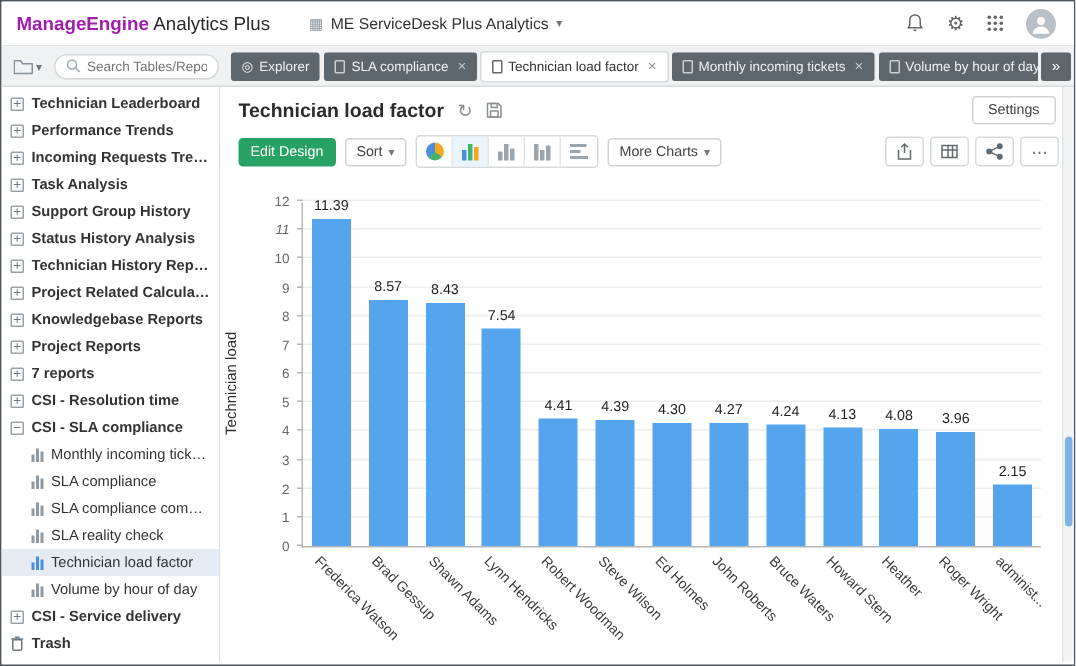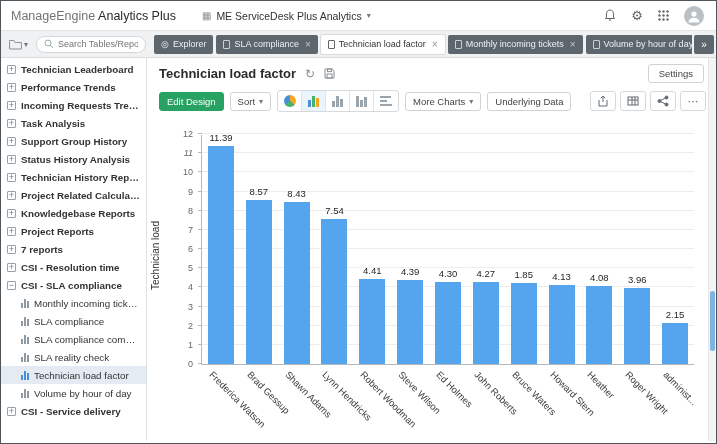--- a/index.html
+++ b/index.html
@@ -2,21 +2,21 @@
 <html><head>
 <meta charset="utf-8">
 <style>
   * { box-sizing: border-box; margin: 0; padding: 0; }
   body { margin: 0; background: #fff; font-family: "Liberation Sans", sans-serif; }
   .app { position: relative; width: 717px; height: 444px; border: 1px solid #4e565c; overflow: hidden; background: #fff; }
 
   
   .topbar { height: 30px; display: flex; align-items: center; padding: 0 12px 0 10px; border-bottom: 1px solid #e3e5e7; background: #fff; }
   .brand { display: flex; align-items: baseline; gap: 3px; }
-  .brand .b1 { font-size: 12.5px; font-weight: 400; color: #737373; }
+  .brand .b1 { font-size: 12.5px; font-weight: 700; color: #a21caf; }
   .brand .b2 { font-size: 12.5px; font-weight: 400; color: #2a2a2a; }
   .workspace { margin-left: 26px; display: flex; align-items: center; gap: 5px; font-size: 10.5px; color: #333; cursor: pointer; }
   .workspace .apps-glyph { color: #8a939b; font-size: 10px; }
   .caret { color: #777; font-size: 8px; }
   .top-icons { margin-left: auto; display: flex; align-items: center; gap: 15px; }
   .avatar { width: 20px; height: 20px; border-radius: 50%; background: #b9c0c6; display: flex; align-items: center; justify-content: center; overflow: hidden; }
   .gear-glyph { font-size: 13px; color: #666; }
 
   
   .tabbar { height: 27px; background: #eff1f2; border-bottom: 1px solid #d9dcde; display: flex; align-items: center; padding-left: 8px; }
@@ -297,20 +297,30 @@
             <i></i>
             <i></i>
             <i></i>
           </span>
           <span class="side-label">Volume by hour of day</span>
         </div>
         <div class="side-item">
           <span class="sq">+</span>
           <span class="side-label">CSI - Service delivery</span>
         </div>
+        <div class="side-item">
+          <span>
+            <svg width="9" height="10" viewBox="0 0 9 10">
+              <rect x="1.5" y="2.5" width="6" height="7" rx="1" fill="none" stroke="#6b7680"></rect>
+              <line x1="0.5" y1="2" x2="8.5" y2="2" stroke="#6b7680"></line>
+              <line x1="3" y1="0.8" x2="6" y2="0.8" stroke="#6b7680"></line>
+            </svg>
+          </span>
+          <span class="side-label">Trash</span>
+        </div>
       </div>
 
     <div class="main">
 
       <div class="main-header">
         <span class="report-title">Technician load factor</span>
         <span class="hdr-icon">↻</span>
         <span class="hdr-icon">
           <svg width="11" height="11" viewBox="0 0 11 11">
               <path d="M1 1 L8.2 1 L10 2.8 L10 10 L1 10 Z" fill="none" stroke="#8a8f94"></path>
@@ -357,21 +367,20 @@
                 <i></i>
                 <i></i>
                 <i></i>
               </span>
             </div>
         </div>
         <button class="btn">
           <span>More Charts</span>
           <span class="caret">▾</span>
         </button>
-        <button class="btn">Underlying Data</button>
         <div class="toolbar-right">
           <span class="icon-btn">
             <svg width="12" height="12" viewBox="0 0 12 12">
                 <path d="M2 5 L2 11 L10 11 L10 5" fill="none" stroke="#5f6a72"></path>
                 <line x1="6" y1="1.2" x2="6" y2="7" stroke="#5f6a72"></line>
                 <path d="M3.8 3.2 L6 1 L8.2 3.2" fill="none" stroke="#5f6a72"></path>
               </svg>
           </span>
           <span class="icon-btn">
             <svg width="12" height="12" viewBox="0 0 12 12">
@@ -475,21 +484,21 @@
                   <div class="val" style="bottom: 85.4167px;">4.30</div>
                   <div class="bar" style="height: 82.4167px; background: rgb(85, 164, 238);"></div>
                   <div class="xlab">Ed Holmes</div>
                 </div>
                 <div class="slot">
                   <div class="val" style="bottom: 84.8417px;">4.27</div>
                   <div class="bar" style="height: 81.8417px; background: rgb(85, 164, 238);"></div>
                   <div class="xlab">John Roberts</div>
                 </div>
                 <div class="slot">
-                  <div class="val" style="bottom: 84.2667px;">1.85</div>
+                  <div class="val" style="bottom: 84.2667px;">4.24</div>
                   <div class="bar" style="height: 81.2667px; background: rgb(85, 164, 238);"></div>
                   <div class="xlab">Bruce Waters</div>
                 </div>
                 <div class="slot">
                   <div class="val" style="bottom: 82.1583px;">4.13</div>
                   <div class="bar" style="height: 79.1583px; background: rgb(85, 164, 238);"></div>
                   <div class="xlab">Howard Stern</div>
                 </div>
                 <div class="slot">
                   <div class="val" style="bottom: 81.2px;">4.08</div>

